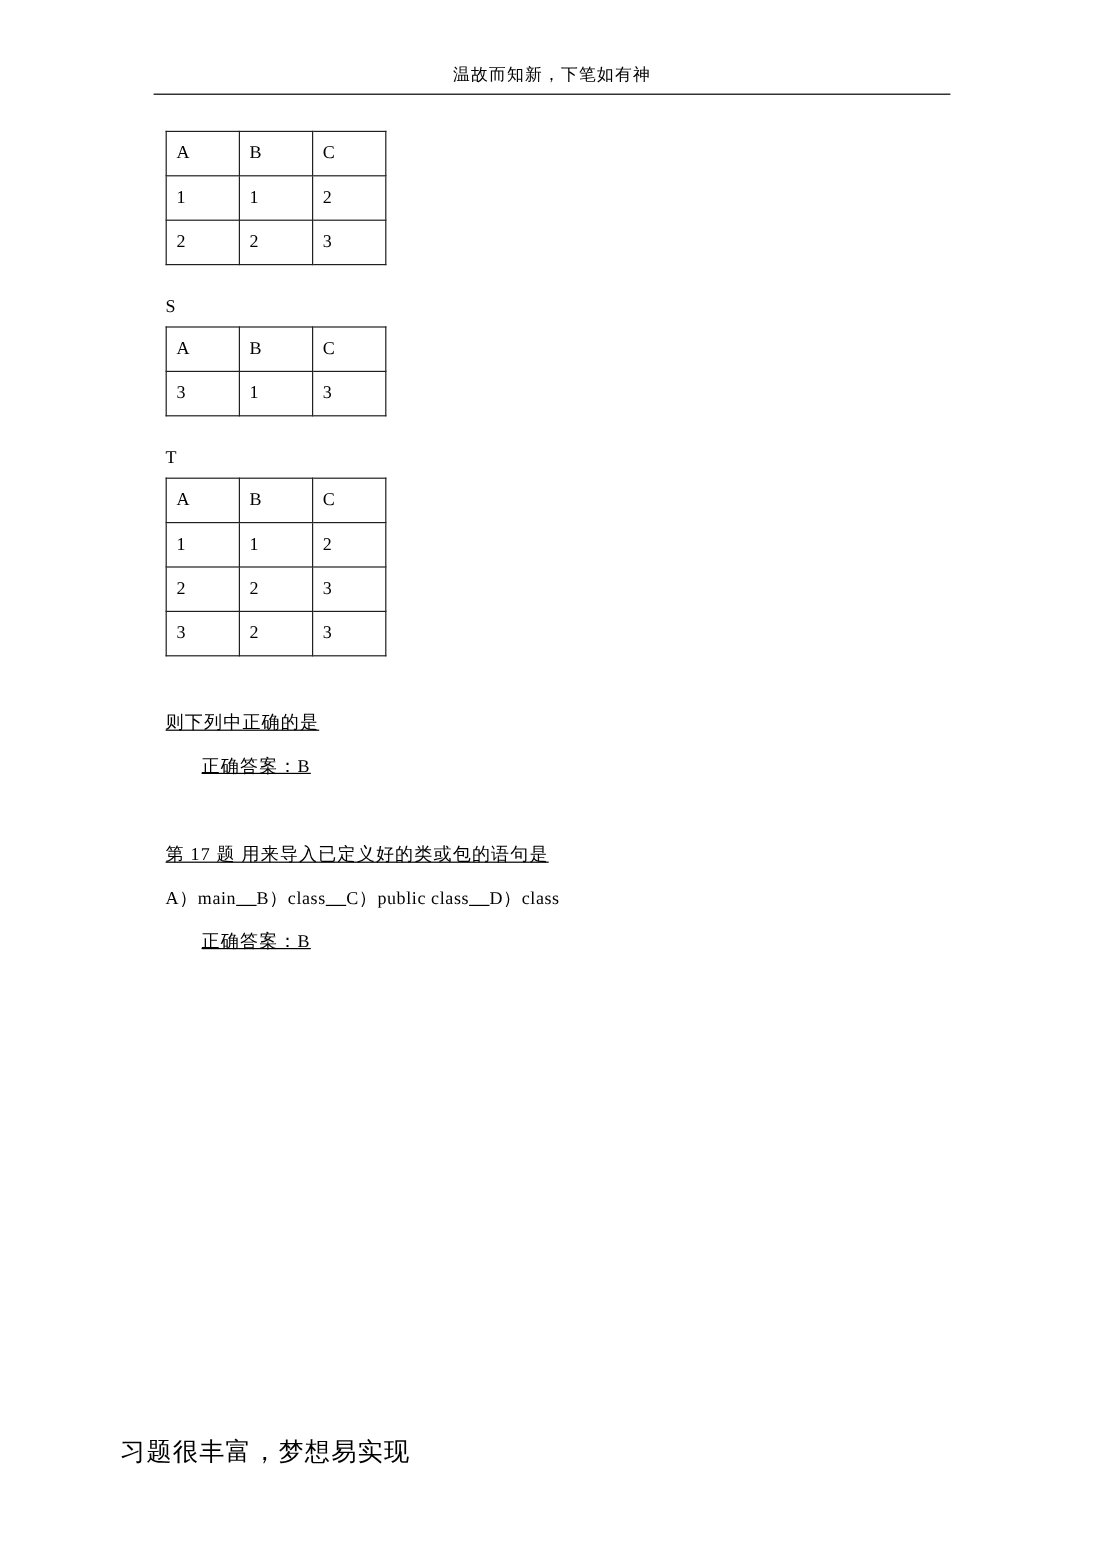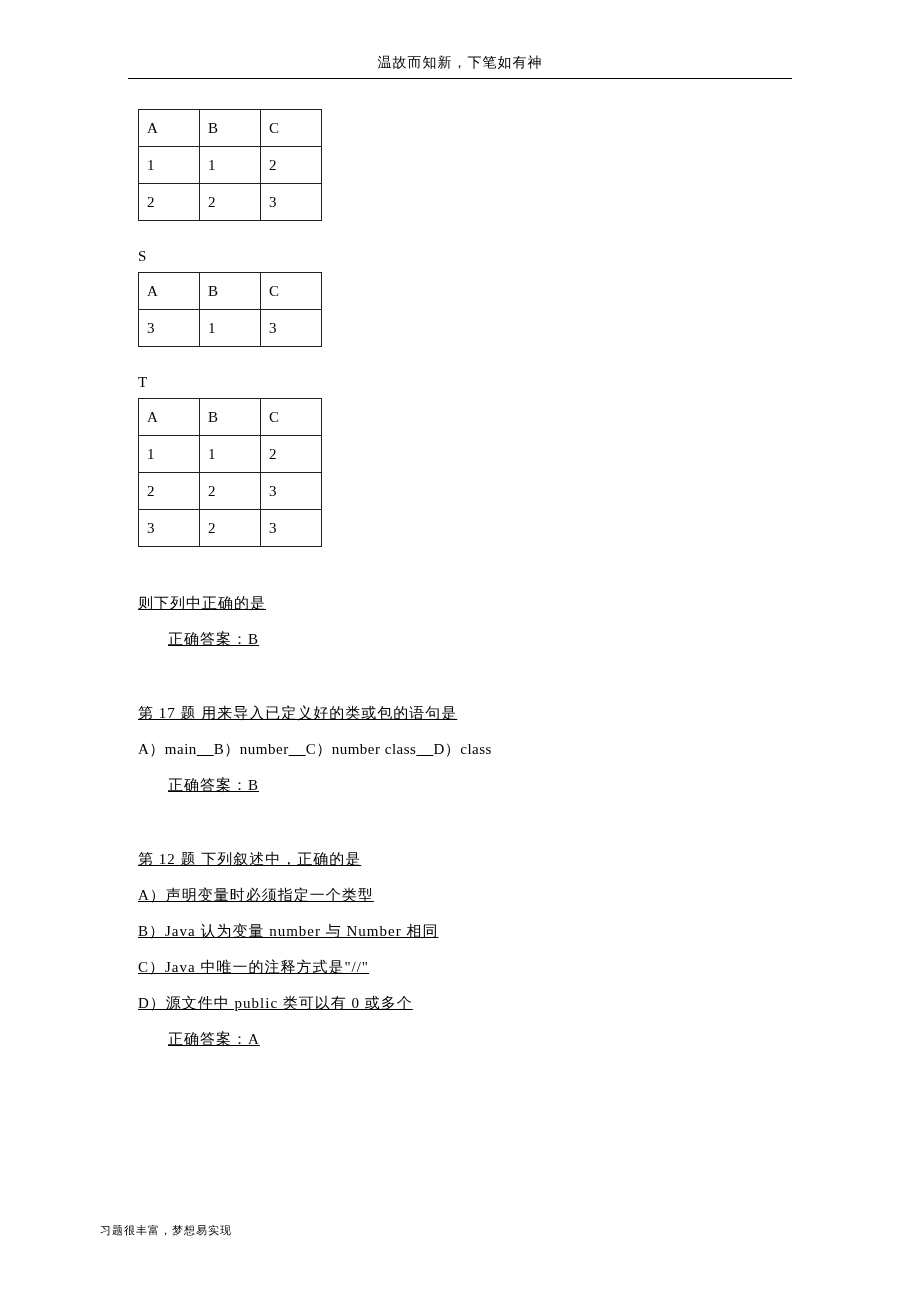--- a/index.html
+++ b/index.html
@@ -56,22 +56,22 @@
     margin: 0;
     line-height: 2.4;
     text-decoration: underline;
   }
   .q-line.wide { letter-spacing: 0.5px; }
   .indent { padding-left: 30px; }
   .block { margin-top: 38px; }
   .footer {
     position: absolute;
     left: 100px;
-    bottom: 64px;
-    font-size: 11px;
+    bottom: 78px;
+    font-size: 21px;
     letter-spacing: 1px;
   }
   .opts span { display:inline-block; }
 </style>
 </head>
 <body>
 
 <div class="page">
 
   <div class="header-line">温故而知新，下笔如有神</div>
@@ -143,32 +143,24 @@
 
     <div class="block">
       <p class="q-line">则下列中正确的是</p>
       <p class="q-line indent">正确答案：B</p>
     </div>
 
     <div class="block">
       <p class="q-line">第 17 题 用来导入已定义好的类或包的语句是</p>
       <p class="q-line opts wide">
         <span>A）main</span>&nbsp;&nbsp;&nbsp;
-        <span>B）number</span>&nbsp;&nbsp;&nbsp;
-        <span>C）number  class</span>&nbsp;&nbsp;&nbsp;
+        <span>B）class</span>&nbsp;&nbsp;&nbsp;
+        <span>C）public  class</span>&nbsp;&nbsp;&nbsp;
         <span>D）class</span>
       </p>
       <p class="q-line indent">正确答案：B</p>
     </div>
 
-    <div class="block">
-      <p class="q-line">第 12 题 下列叙述中，正确的是</p>
-      <p class="q-line">A）声明变量时必须指定一个类型</p>
-      <p class="q-line">B）Java 认为变量 number 与 Number 相同</p>
-      <p class="q-line">C）Java 中唯一的注释方式是"//"</p>
-      <p class="q-line">D）源文件中 public 类可以有 0 或多个</p>
-      <p class="q-line indent">正确答案：A</p>
-    </div>
 
   </div>
 
   <div class="footer">习题很丰富，梦想易实现</div>
 </div>
 
 </body></html>

